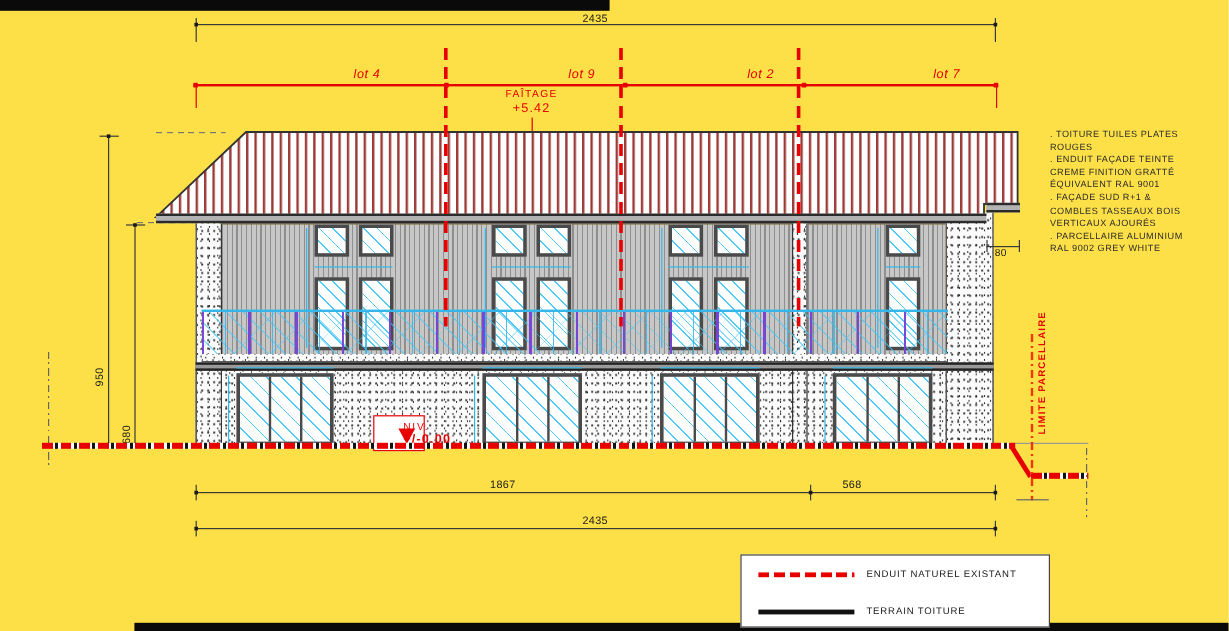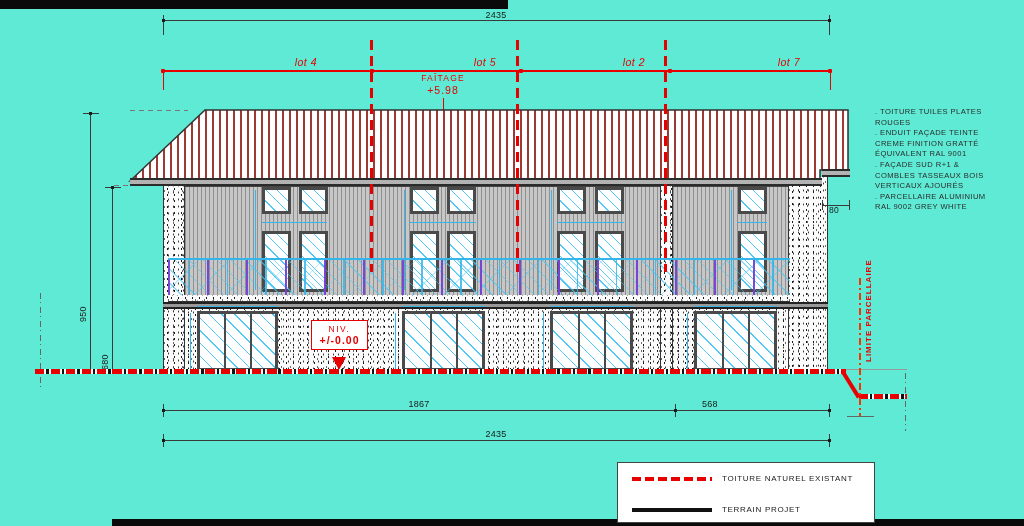--- a/index.html
+++ b/index.html
@@ -1,16 +1,16 @@
 <!DOCTYPE html>
 <html><head>
 <meta charset="utf-8">
 <style>
   html,body{margin:0;padding:0;background:#fff;}
-  #canvas{position:relative;width:1024px;height:526px;background:#5eead4;overflow:hidden;
+  #canvas{position:relative;width:1024px;height:526px;background:#fde047;overflow:hidden;
           font-family:"Liberation Sans",sans-serif;text-decoration:underline;}
   .abs{position:absolute;}
   .dimline{background:#3a3a3a;}
   .dimtext{font-size:9px;color:#1a1a1a;white-space:nowrap;letter-spacing:.3px;}
   .redtext{color:#e80000;}
   .lotlabel{font-size:10.5px;font-style:italic;color:#e80000;text-align:right;letter-spacing:.5px;}
   .vtext{writing-mode:vertical-rl;transform:rotate(180deg);}
   .stipple{background-color:#fbfbfb;
     background-image:radial-gradient(#1a1a1a .7px,transparent .9px),
                      radial-gradient(#3a3a3a .6px,transparent .8px),
@@ -62,26 +62,26 @@
 
   <div class="abs" style="left:163px;top:70px;width:668px;height:2px;background:#e80000;"></div>
   <div class="abs" style="left:163px;top:70px;width:1px;height:20px;background:#e80000;"></div>
   <div class="abs" style="left:830px;top:70px;width:1px;height:20px;background:#e80000;"></div>
   <div class="abs dot" style="left:161px;top:69px;"></div>
   <div class="abs dot" style="left:370px;top:69px;"></div>
   <div class="abs dot" style="left:519px;top:69px;"></div>
   <div class="abs dot" style="left:668px;top:69px;"></div>
   <div class="abs dot" style="left:828px;top:69px;"></div>
   <div class="abs lotlabel" style="left:217px;top:56px;width:100px;">lot 4</div>
-  <div class="abs lotlabel" style="left:396px;top:56px;width:100px;">lot 5</div>
+  <div class="abs lotlabel" style="left:396px;top:56px;width:100px;">lot 9</div>
   <div class="abs lotlabel" style="left:545px;top:56px;width:100px;">lot 2</div>
   <div class="abs lotlabel" style="left:700px;top:56px;width:100px;">lot 7</div>
 
   <div class="abs redtext" style="left:403px;top:73px;width:80px;text-align:center;font-size:8.5px;letter-spacing:1.2px;">FAÎTAGE</div>
-  <div class="abs redtext" style="left:403px;top:84px;width:80px;text-align:center;font-size:10.5px;letter-spacing:1px;">+5.98</div>
+  <div class="abs redtext" style="left:403px;top:84px;width:80px;text-align:center;font-size:10.5px;letter-spacing:1px;">+5.42</div>
   <div class="abs" style="left:443px;top:98px;width:1px;height:12px;background:#e80000;"></div>
 
   <div class="abs dimline" style="left:90px;top:113px;width:1px;height:258px;"></div>
   <div class="abs dimline" style="left:83px;top:113px;width:16px;height:1px;"></div>
   <div class="abs bdot" style="left:89px;top:112px;"></div>
   <div class="abs bdot" style="left:89px;top:369px;"></div>
   <div class="abs dimtext vtext" style="left:78px;top:278px;height:44px;">950</div>
   <div class="abs dimline" style="left:112px;top:187px;width:1px;height:184px;"></div>
   <div class="abs dimline" style="left:105px;top:187px;width:16px;height:1px;"></div>
   <div class="abs bdot" style="left:111px;top:186px;"></div>
@@ -164,21 +164,21 @@
     <polygon points="2,73 77,2 720,2 720,62 692,62 692,73" fill="url(#tiles)" stroke="#333" stroke-width="1.5"></polygon>
   </svg>
   <div class="abs fascia" style="left:130px;top:178px;width:692px;height:8px;"></div>
   <div class="abs fascia" style="left:822px;top:169px;width:28px;height:8px;"></div>
 
   <div class="abs dimtext" style="left:824px;top:205px;width:20px;text-align:center;font-size:8.5px;">80</div>
   <div class="abs dimline" style="left:822px;top:205px;width:28px;height:1px;"></div>
   <div class="abs tick" style="left:822px;top:200px;width:1px;height:10px;"></div>
   <div class="abs tick" style="left:849px;top:200px;width:1px;height:10px;"></div>
 
-  <div class="abs niv" style="left:311px;top:320px;width:57px;height:30px;">
+  <div class="abs niv" style="left:311px;top:346px;width:43px;height:30px;padding-left:24px;">
     <div class="l1 redtext">NIV.</div>
     <div class="l2 redtext">+/-0.00</div>
   </div>
   <div class="abs" style="left:332px;top:357px;width:0;height:0;border-left:7px solid transparent;border-right:7px solid transparent;border-top:13px solid #e80000;"></div>
 
   <div class="abs" style="left:845px;top:369px;width:62px;height:1px;background:#999;"></div>
   <div class="abs terrain" style="left:35px;top:369px;width:811px;"></div>
   <div class="abs" style="left:844px;top:370px;width:31px;height:4px;background:#e80000;transform:rotate(58deg);transform-origin:left top;"></div>
   <div class="abs terrain" style="left:859px;top:394px;width:48px;"></div>
 
@@ -216,18 +216,18 @@
     <div>ÉQUIVALENT RAL 9001</div>
     <div>. FAÇADE SUD R+1 &amp;</div>
     <div>COMBLES TASSEAUX BOIS</div>
     <div>VERTICAUX AJOURÉS</div>
     <div>. PARCELLAIRE ALUMINIUM</div>
     <div>RAL 9002 GREY WHITE</div>
   </div>
 
   <div class="abs" style="left:617px;top:462px;width:258px;height:61px;border:1.5px solid #444;background:#fff;box-sizing:border-box;">
     <div class="abs" style="left:14px;top:14px;width:80px;height:4px;background:repeating-linear-gradient(90deg,#e80000 0 9px,transparent 9px 13px);"></div>
-    <div class="abs legendtext" style="left:104px;top:11px;">TOITURE NATUREL EXISTANT</div>
+    <div class="abs legendtext" style="left:104px;top:11px;">ENDUIT NATUREL EXISTANT</div>
     <div class="abs" style="left:14px;top:45px;width:80px;height:4px;background:#111;"></div>
-    <div class="abs legendtext" style="left:104px;top:42px;">TERRAIN PROJET</div>
+    <div class="abs legendtext" style="left:104px;top:42px;">TERRAIN TOITURE</div>
   </div>
 
 </div>
 
 </body></html>

